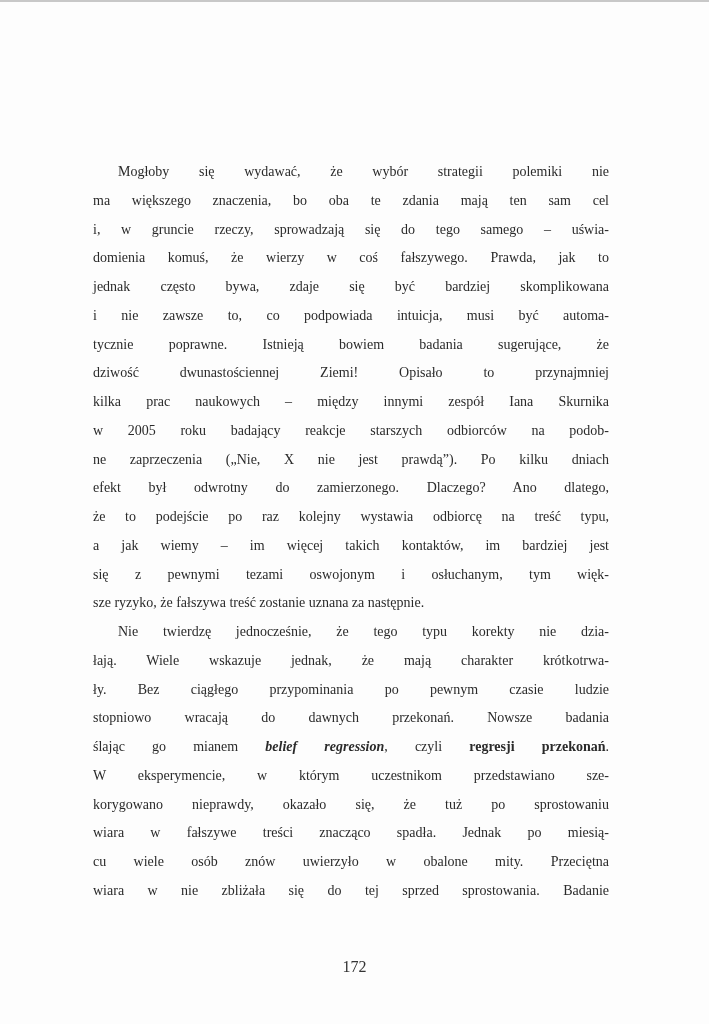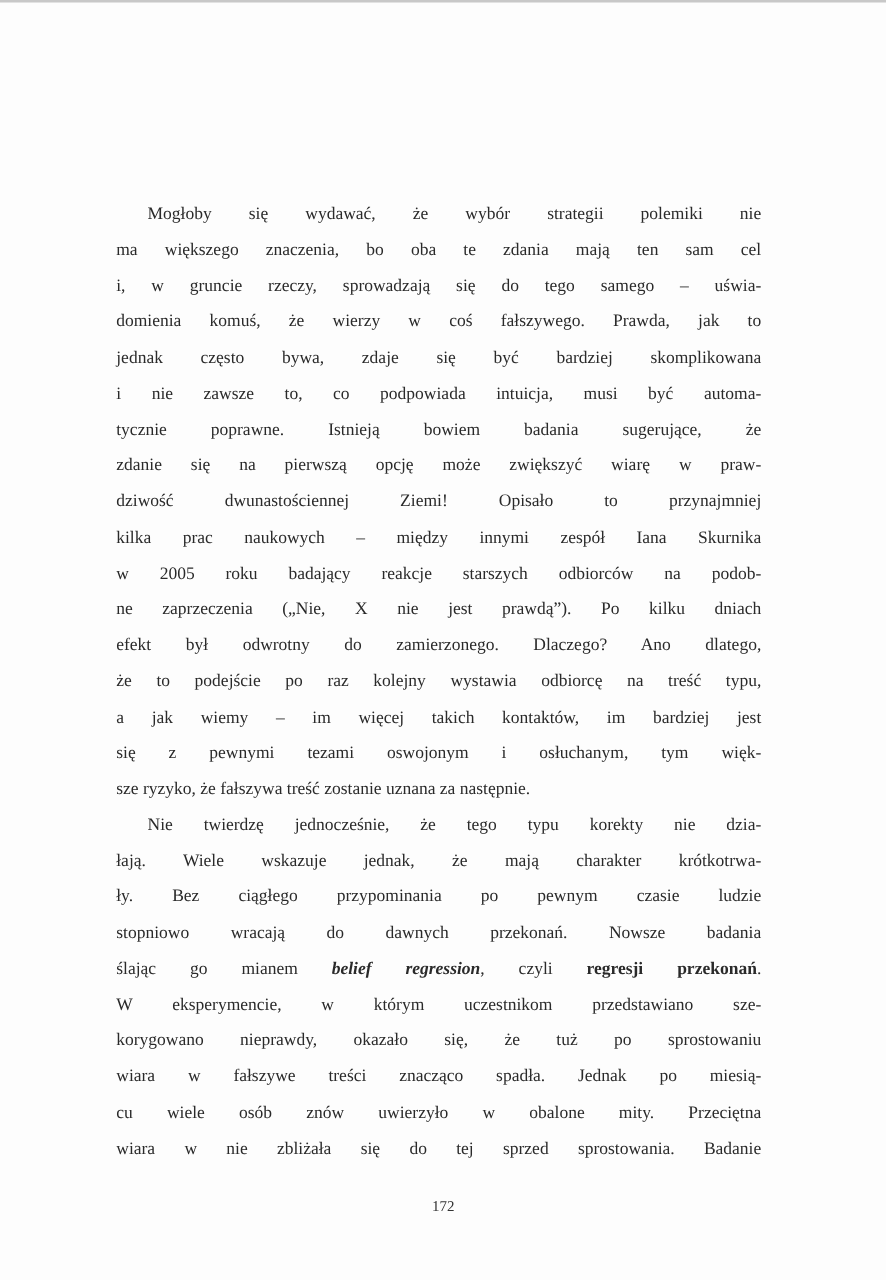--- a/index.html
+++ b/index.html
@@ -34,40 +34,39 @@
   }
   .line.last { text-align-last: left; }
   .line.indent { padding-left: 25px; }
   .line .em { font-style: italic; font-weight: bold; }
   .line .strong { font-weight: bold; }
   .page-number {
     position: absolute;
     left: 0; width: 709px;
     top: 958px;
     text-align: center;
-    font-size: 12px;
+    font-size: 16px;
     color: #333;
   }
 </style>
 </head>
 <body>
 
 <div class="top-rule"></div>
 
 <div class="text-block">
 
   <div>
     <span class="line indent">Mogłoby się wydawać, że wybór strategii polemiki nie</span>
     <span class="line">ma większego znaczenia, bo oba te zdania mają ten sam cel</span>
     <span class="line">i, w gruncie rzeczy, sprowadzają się do tego samego – uświa-</span>
     <span class="line">domienia komuś, że wierzy w coś fałszywego. Prawda, jak to</span>
     <span class="line">jednak często bywa, zdaje się być bardziej skomplikowana</span>
     <span class="line">i nie zawsze to, co podpowiada intuicja, musi być automa-</span>
     <span class="line">tycznie poprawne. Istnieją bowiem badania sugerujące, że</span>
-    <span class="line">zdanie się na pierwszą opcję może zwiększyć wiarę w praw-</span>
     <span class="line">dziwość dwunastościennej Ziemi! Opisało to przynajmniej</span>
     <span class="line">kilka prac naukowych – między innymi zespół Iana Skurnika</span>
     <span class="line">w 2005 roku badający reakcje starszych odbiorców na podob-</span>
     <span class="line">ne zaprzeczenia („Nie, X nie jest prawdą”). Po kilku dniach</span>
     <span class="line">efekt był odwrotny do zamierzonego. Dlaczego? Ano dlatego,</span>
     <span class="line">że to podejście po raz kolejny wystawia odbiorcę na treść typu,</span>
     <span class="line">a jak wiemy – im więcej takich kontaktów, im bardziej jest</span>
     <span class="line">się z pewnymi tezami oswojonym i osłuchanym, tym więk-</span>
     <span class="line last">sze ryzyko, że fałszywa treść zostanie uznana za następnie.</span>
   </div>

